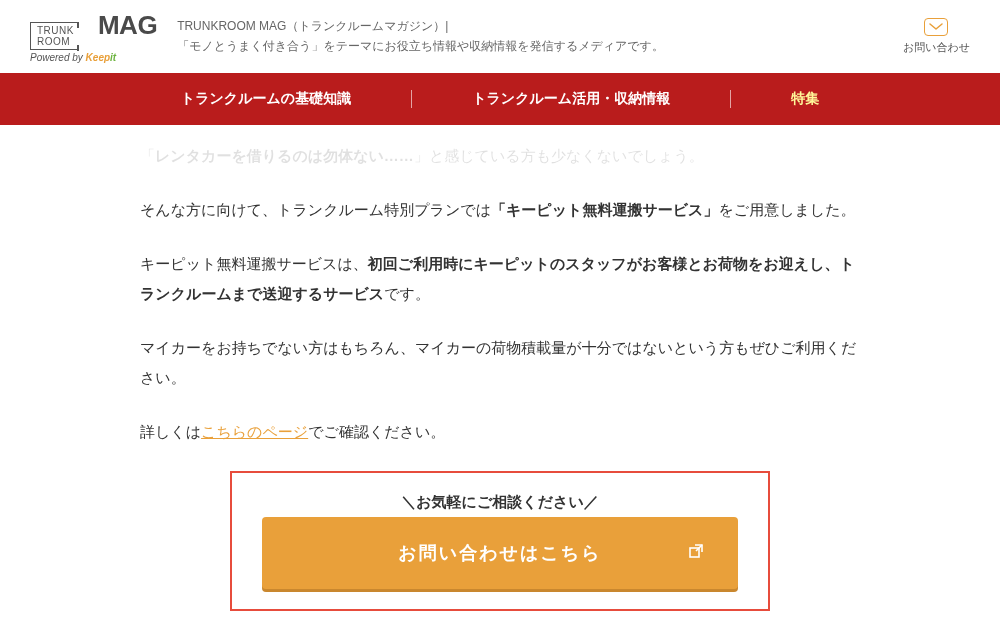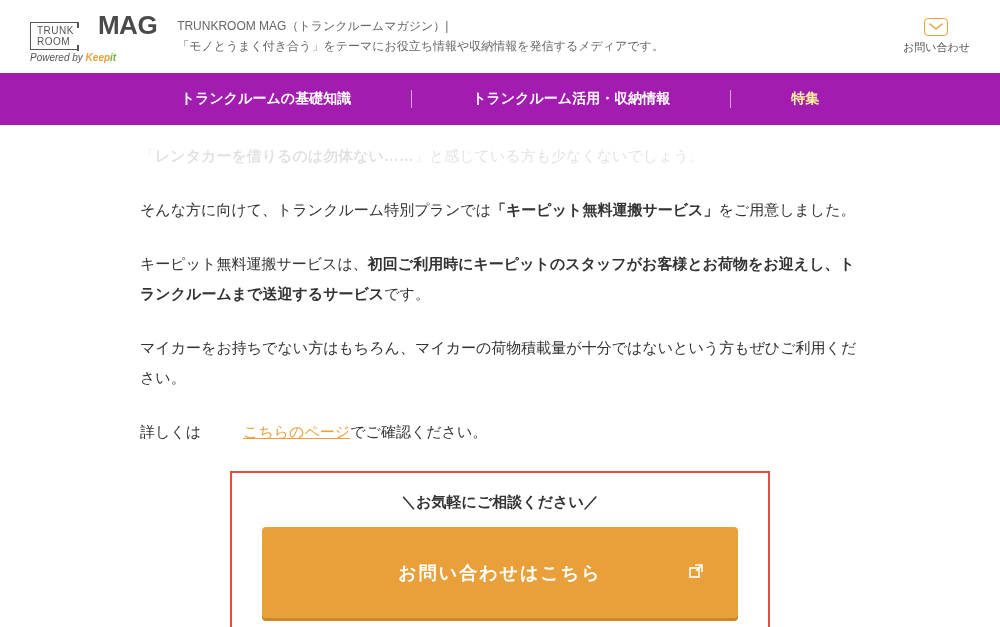--- a/index.html
+++ b/index.html
@@ -83,21 +83,21 @@
       border-radius: 4px;
       position: relative;
       display:flex;
       align-items:center;
       justify-content:center;
     }
     .contact-icon-wrap svg { display:block; }
     .contact-label { font-size: 11px; color: #555; }
     
     .nav {
-      background: #a21caf;
+      background: #b91c1c;
       display: flex;
       justify-content: center;
       align-items: center;
       height: 52px;
     }
     .nav-item {
       color: #fff;
       font-size: 14px;
       font-weight: 600;
       padding: 0 60px;
@@ -120,39 +120,38 @@
     .content p { margin-bottom: 24px; }
     .partial-top {
       color: #333;
       overflow: hidden;
       white-space: nowrap;
     }
     .partial-top .faded {
       color: rgba(0,0,0,0.12);
     }
     .bold { font-weight: 700; text-align: right; }
-    .link { color: #e9a03a; text-decoration: underline; cursor: pointer; margin-left: 42px; }
+    .link { color: #e9a03a; text-decoration: underline; cursor: pointer; }
     
     .cta-wrap {
       border: 2px solid #e74c3c;
       padding: 14px 30px 20px 30px;
       margin: 0 auto;
       width: 540px;
     }
     .cta-lead {
       text-align: center;
       font-size: 15px;
       font-weight: 600;
-      margin-bottom: 10px;
     }
     .cta-button {
       background: #e9a03a;
       color: #fff;
       border-radius: 4px;
-      height: 91px;
+      height: 72px;
       display: flex;
       align-items: center;
       justify-content: center;
       position: relative;
       cursor: pointer;
       font-size: 18px;
       font-weight: 700;
       letter-spacing: 2px;
       box-shadow: 0 3px 0 #c9872e;
       text-align: right;

